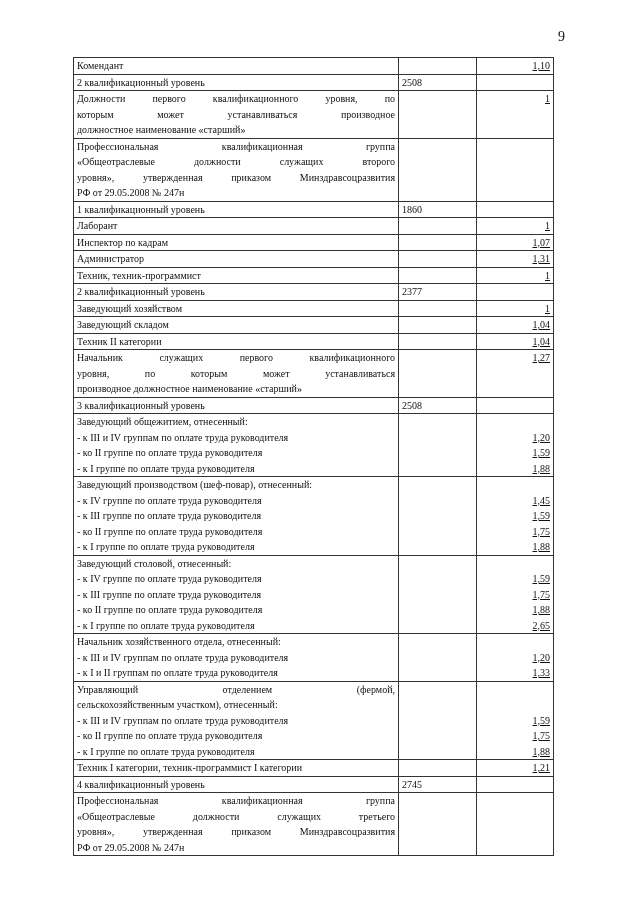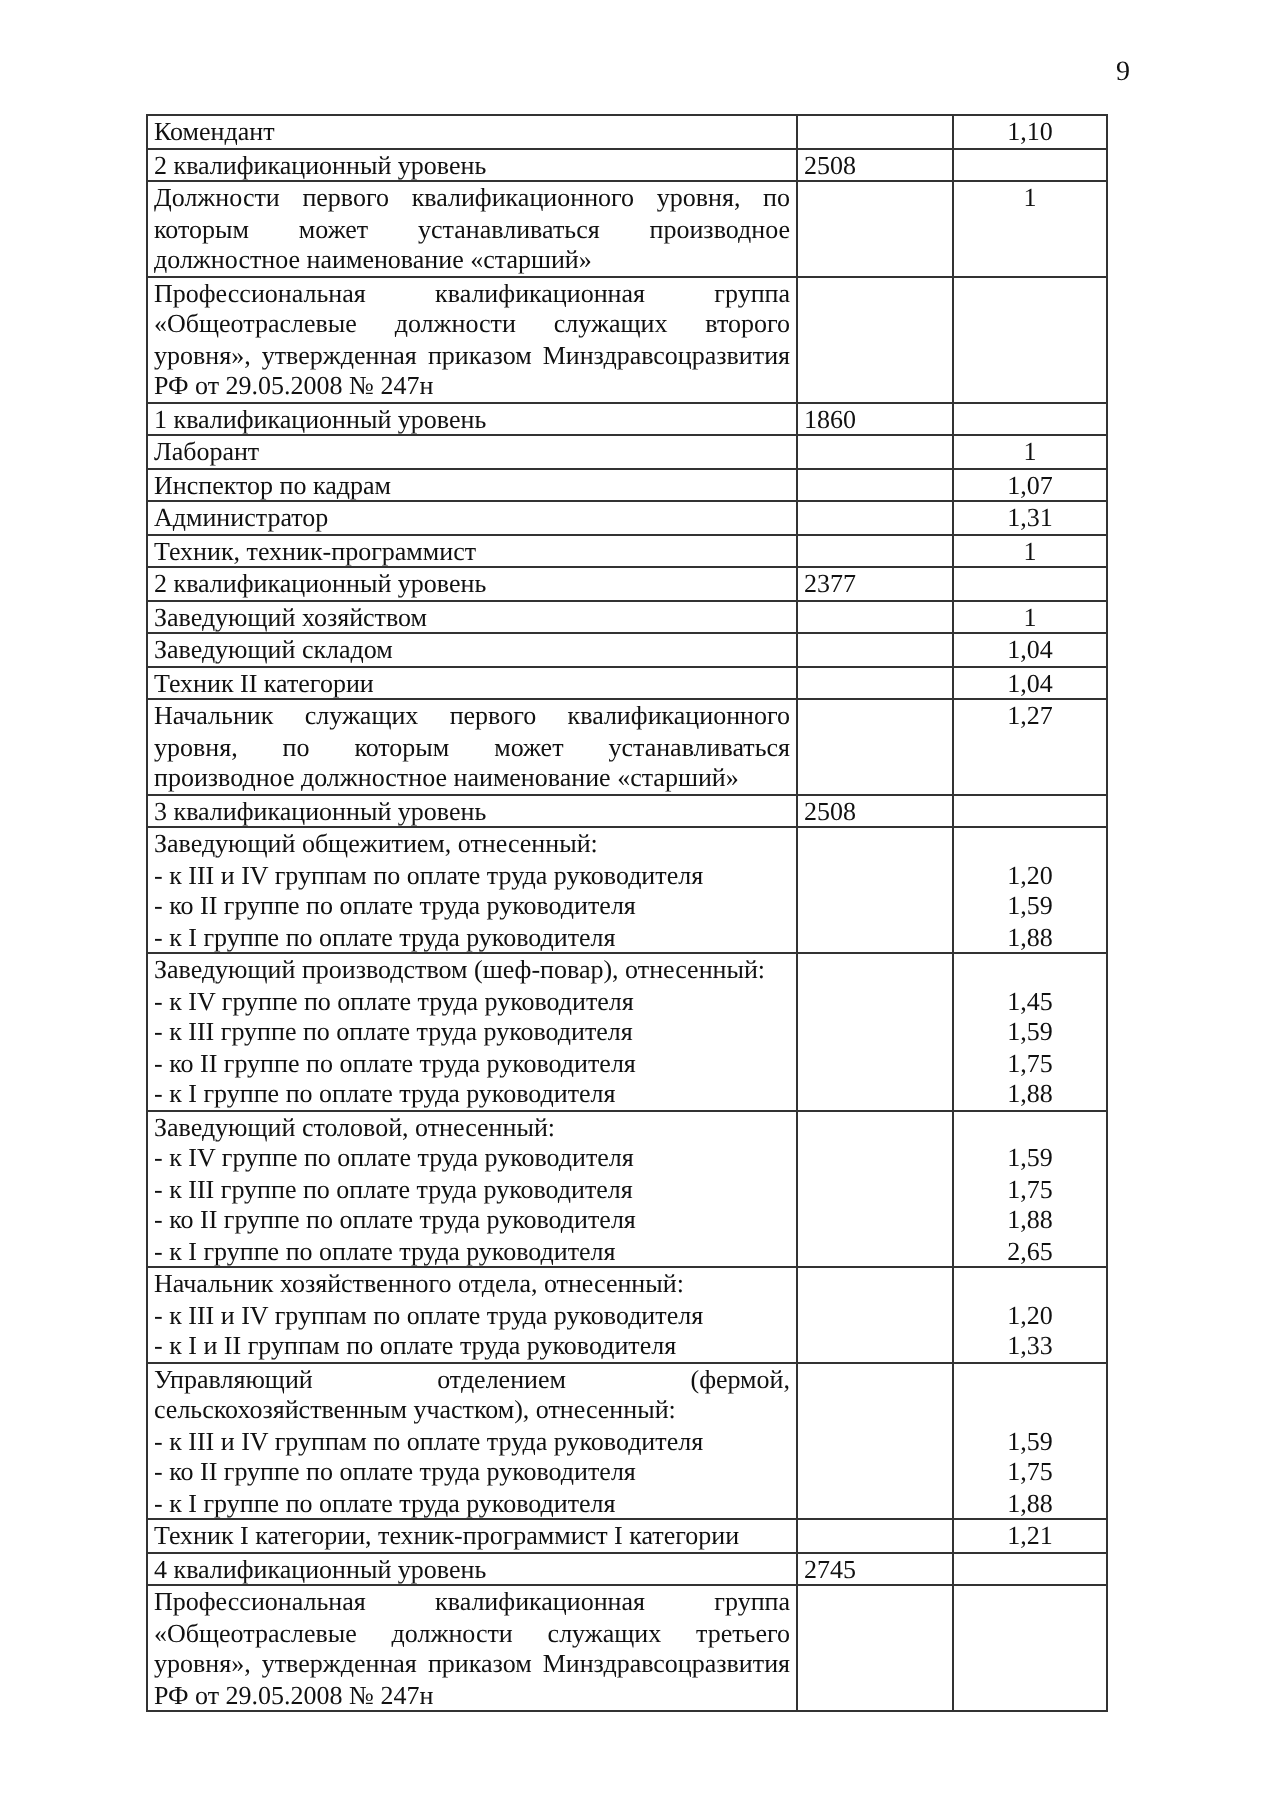--- a/index.html
+++ b/index.html
@@ -1,26 +1,26 @@
 <!DOCTYPE html>
 <html><head>
 <meta charset="utf-8">
 <style>
   html, body { margin: 0; padding: 0; background: #ffffff; }
   body { width: 640px; height: 905px; position: relative; overflow: hidden;
          font-family: "Liberation Serif", "DejaVu Serif", serif; color: #111; }
   .page-number { position: absolute; left: 558px; top: 29px; font-size: 14px; }
   table.doc { position: absolute; left: 73px; top: 57px; width: 480px;
-              border-collapse: collapse; table-layout: fixed; font-size: 13px; line-height: 15.5px; }
+              border-collapse: collapse; table-layout: fixed; font-size: 10px; line-height: 15.5px; }
   table.doc td { border: 1px solid #333; padding: 0 3px; vertical-align: top; }
   col.c1 { width: 325px; }
   col.c2 { width: 78px; }
   col.c3 { width: 77px; }
   td.num { text-align: left; }
-  td.coef { text-align: center; padding-right: 0; }
+  td.coef { text-align: right; padding-right: 0; text-decoration: underline; }
   .line { display: block; white-space: nowrap; }
   .jline { display: block; text-align: justify; text-align-last: justify; white-space: normal; }
   .coefline { display: block; height: 15.5px; }
 </style>
 </head>
 <body>
 
 <div class="page-number">9</div>
 
 <table class="doc">

